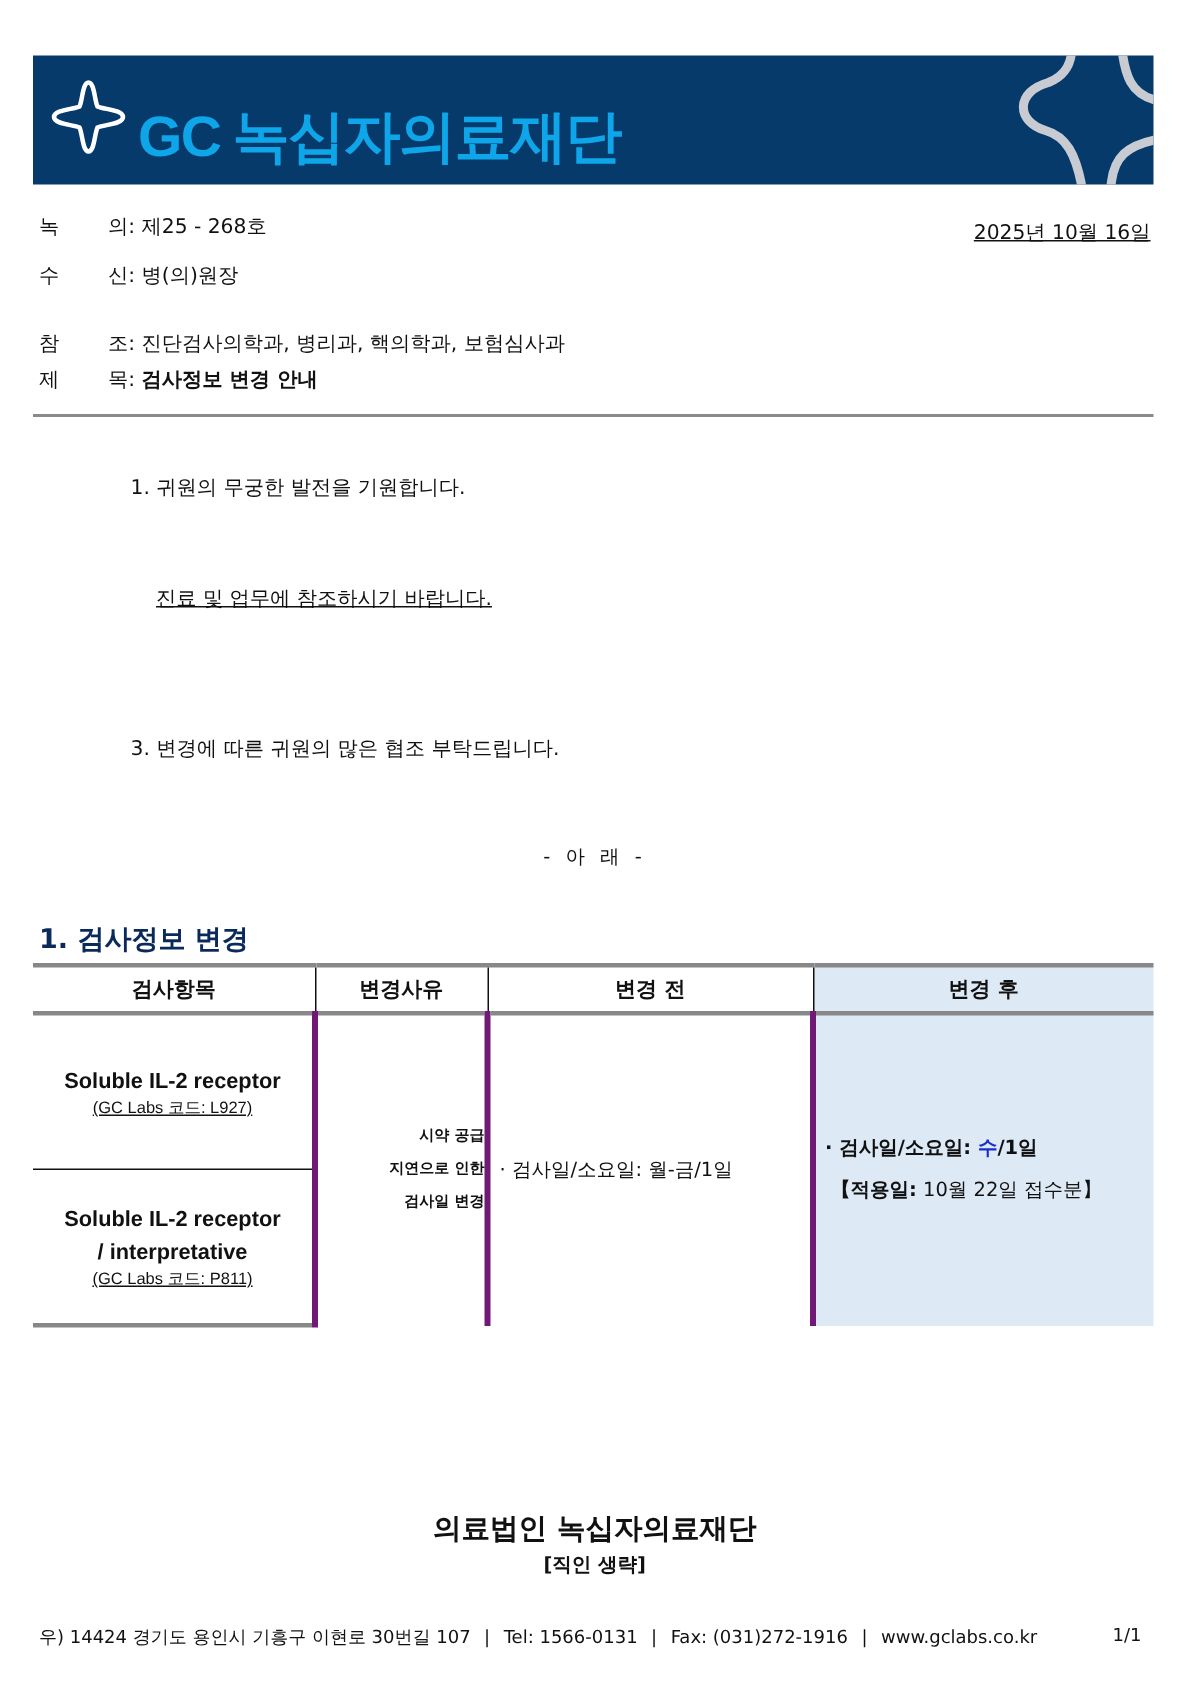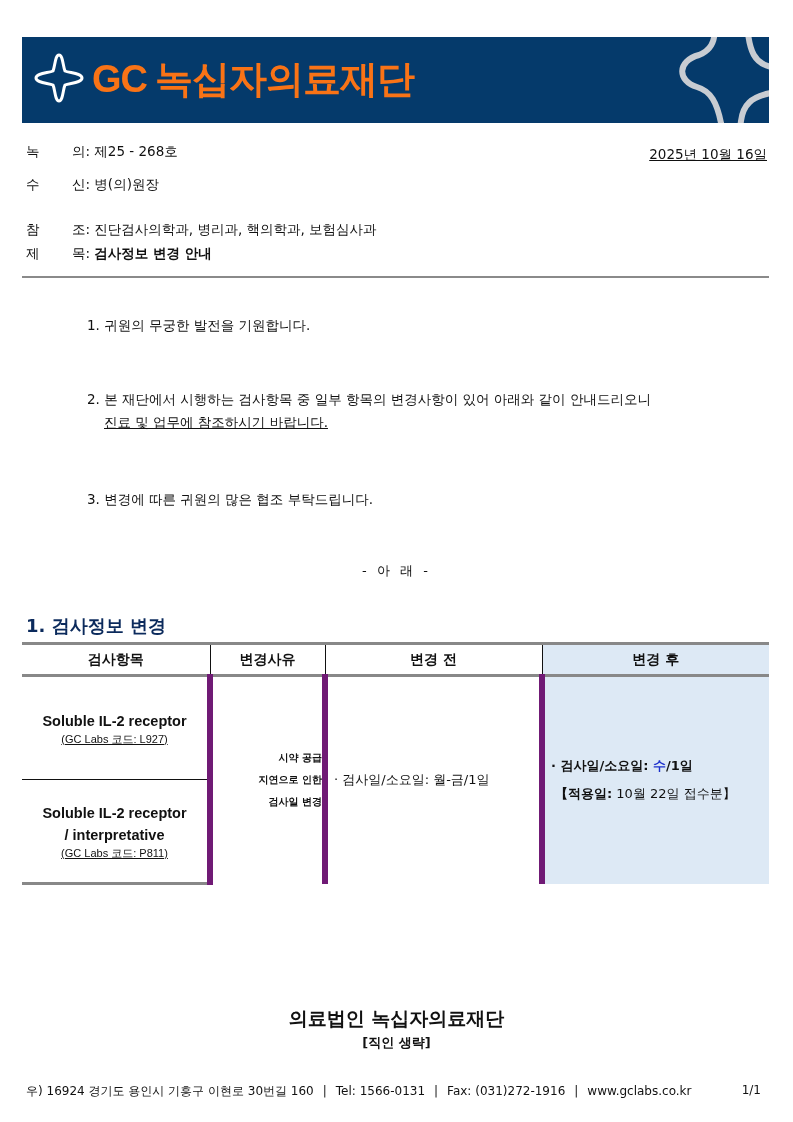--- a/index.html
+++ b/index.html
@@ -5,22 +5,22 @@
   * { box-sizing: border-box; margin: 0; padding: 0; }
   html, body { width: 793px; height: 1122px; background: #ffffff; }
   body { position: relative; font-family: "DejaVu Sans", "Liberation Sans", sans-serif; color: #111; overflow: hidden; }
 
   .banner {
     position: absolute; left: 22px; top: 37px; width: 747px; height: 86px;
     background: #053a6b; overflow: hidden;
   }
   .banner .logo-mark { position: absolute; left: 10px; top: 14px; }
   .banner .brand {
-    position: absolute; left: 70px; top: 14px; color: #f97316;
-    font-size: 38px; font-weight: bold; letter-spacing: -1px; line-height: 56px; white-space: nowrap;
+    position: absolute; left: 70px; top: 14px; color: #0ea5e9;
+    font-size: 38px; font-weight: bold; letter-spacing: -1px; line-height: 80px; white-space: nowrap;
   }
   .banner .brand .gc { font-family: "Liberation Sans", sans-serif; margin-right: 8px; }
   .banner .deco { position: absolute; right: -20px; top: -14px; }
 
   .meta { position: absolute; left: 26px; font-size: 13.5px; line-height: 18px; white-space: nowrap; }
   .meta .k { display: inline-block; width: 46px; }
   .meta .k2 { display: inline-block; }
   .meta b { font-weight: bold; }
   .date { position: absolute; right: 26px; top: 146px; font-size: 13.5px; text-decoration: underline; white-space: nowrap; }
 
@@ -37,21 +37,21 @@
     position: absolute; left: 22px; top: 642px; width: 747px; border-collapse: collapse;
     font-size: 13px;
   }
   table.changes th {
     height: 32px; font-weight: bold; font-size: 14px; text-align: center;
     border-top: 3px solid #888; border-bottom: 3px solid #888;
     border-left: 1px solid #111; border-right: 1px solid #111;
   }
   table.changes th:first-child, table.changes td.item { border-left: none; text-align: center; }
   table.changes th:last-child, table.changes td.after { border-right: none; }
-  table.changes td { border-left: 1px solid #111; border-right: 6px solid #701a75; vertical-align: middle; }
+  table.changes td { border-left: 1px solid #111; border-right: 4px solid #701a75; vertical-align: middle; }
   table.changes tr.last td { border-bottom: 3px solid #888; }
   table.changes td.item { padding: 0 8px; height: 104px; }
   table.changes tr.r1 td.item { border-bottom: 1px solid #111; }
   .item-name { font-family: "Liberation Sans", sans-serif; font-weight: bold; font-size: 14.5px; line-height: 22px; }
   .item-code { font-size: 11px; line-height: 14px; text-decoration: underline; font-family: "Liberation Sans", sans-serif; }
   td.reason { text-align: right; font-weight: bold; line-height: 22px; font-size: 10px; }
   td.before { padding-left: 6px; font-size: 13px; }
   .col-after { background: #dde9f5; }
   td.after { padding-left: 6px; font-size: 13px; line-height: 28px; }
   td.after .hl { color: #1a2ecc; }
@@ -101,21 +101,20 @@
 
 <div class="meta" style="top:244px">
   <span class="k">제</span><span class="k2">목:</span>
   <b>검사정보 변경 안내</b>
 </div>
 
 <div class="rule" style="top:276px"></div>
 
 <div class="para" style="top:314px">1. 귀원의 무궁한 발전을 기원합니다.</div>
 <div class="para" style="top:388px">
-  <span>2. 본 재단에서 시행하는 검사항목 중 일부 항목의 변경사항이 있어 아래와 같이 안내드리오니</span>
   <span class="cont">진료 및 업무에 참조하시기 바랍니다.</span>
 </div>
 <div class="para" style="top:488px">3. 변경에 따른 귀원의 많은 협조 부탁드립니다.</div>
 
 <div class="below">- 아  래 -</div>
 
 <div class="section-title">1. 검사정보 변경</div>
 
 <table class="changes">
   <colgroup>
@@ -154,15 +153,15 @@
       <div class="item-code">(GC Labs 코드: P811)</div>
     </td>
   </tr>
 </tbody>
   </table>
 
 <div class="sig1">의료법인 녹십자의료재단</div>
 <div class="sig2">[직인 생략]</div>
 
 <div class="footer">
-  <span>우) 16924 경기도 용인시 기흥구 이현로 30번길 160</span><span class="sep">|</span><span>Tel: 1566-0131</span><span class="sep">|</span><span>Fax: (031)272-1916</span><span class="sep">|</span><span>www.gclabs.co.kr</span>
+  <span>우) 14424 경기도 용인시 기흥구 이현로 30번길 107</span><span class="sep">|</span><span>Tel: 1566-0131</span><span class="sep">|</span><span>Fax: (031)272-1916</span><span class="sep">|</span><span>www.gclabs.co.kr</span>
 </div>
 <div class="pageno">1/1</div>
 
 </body></html>

